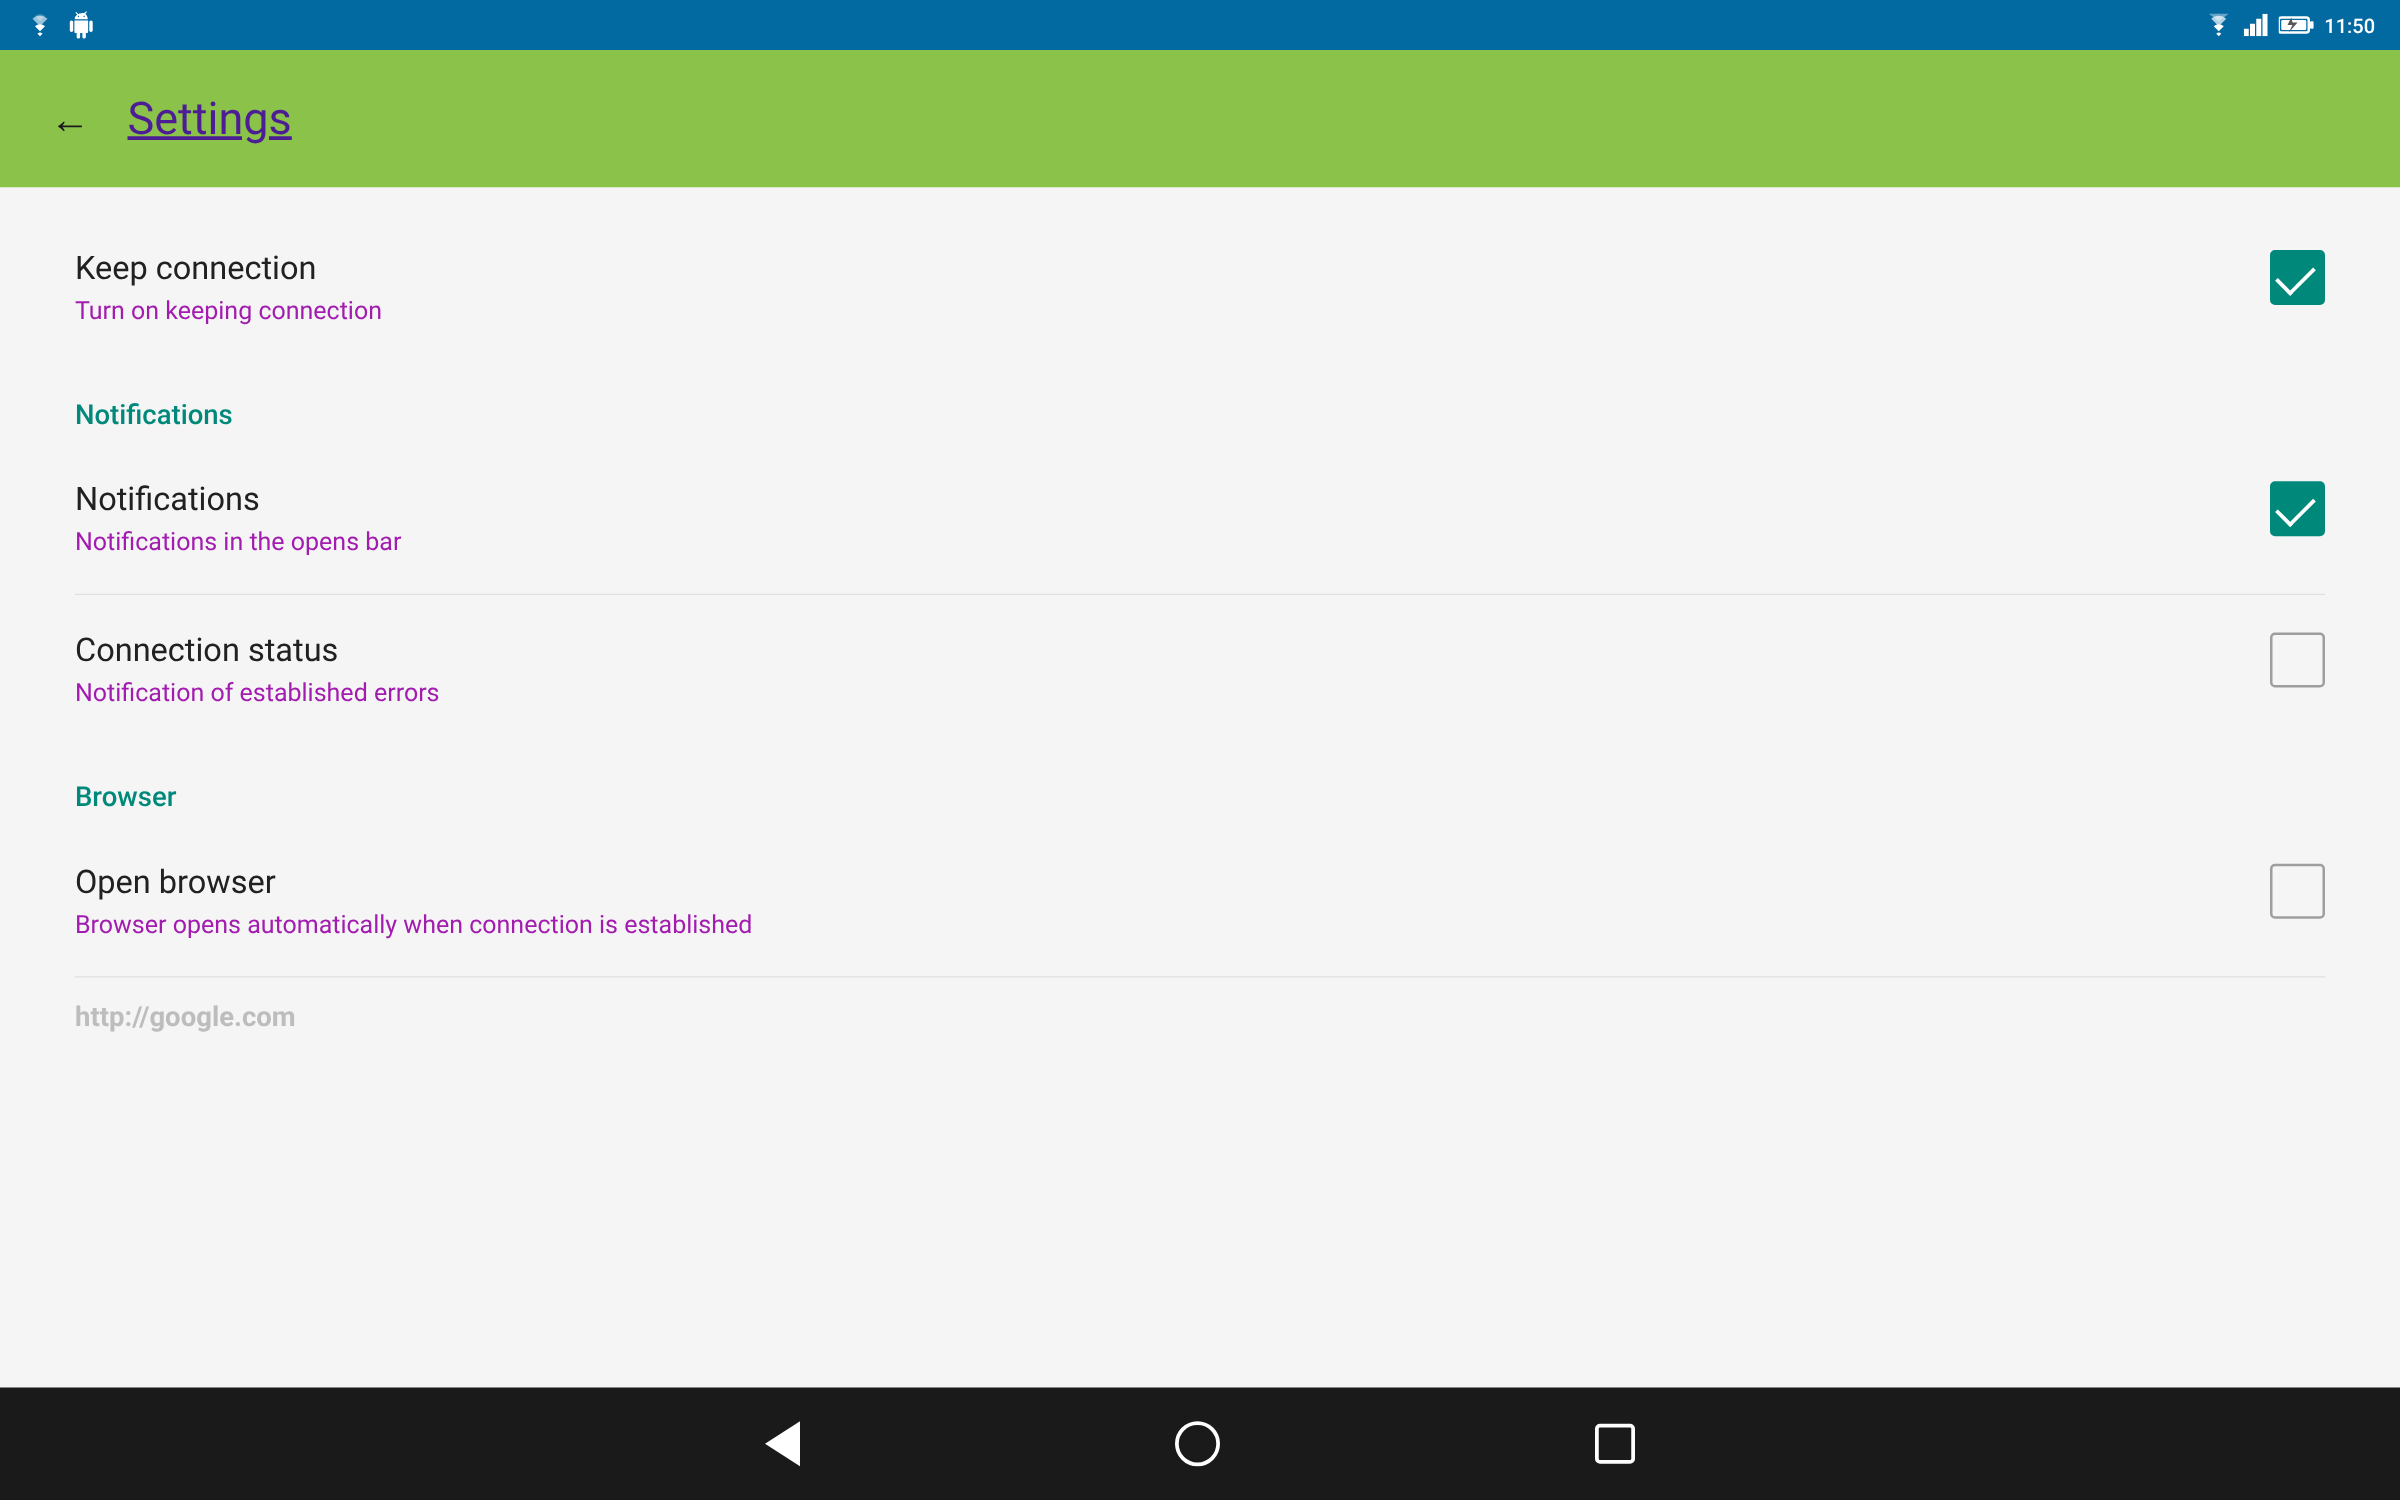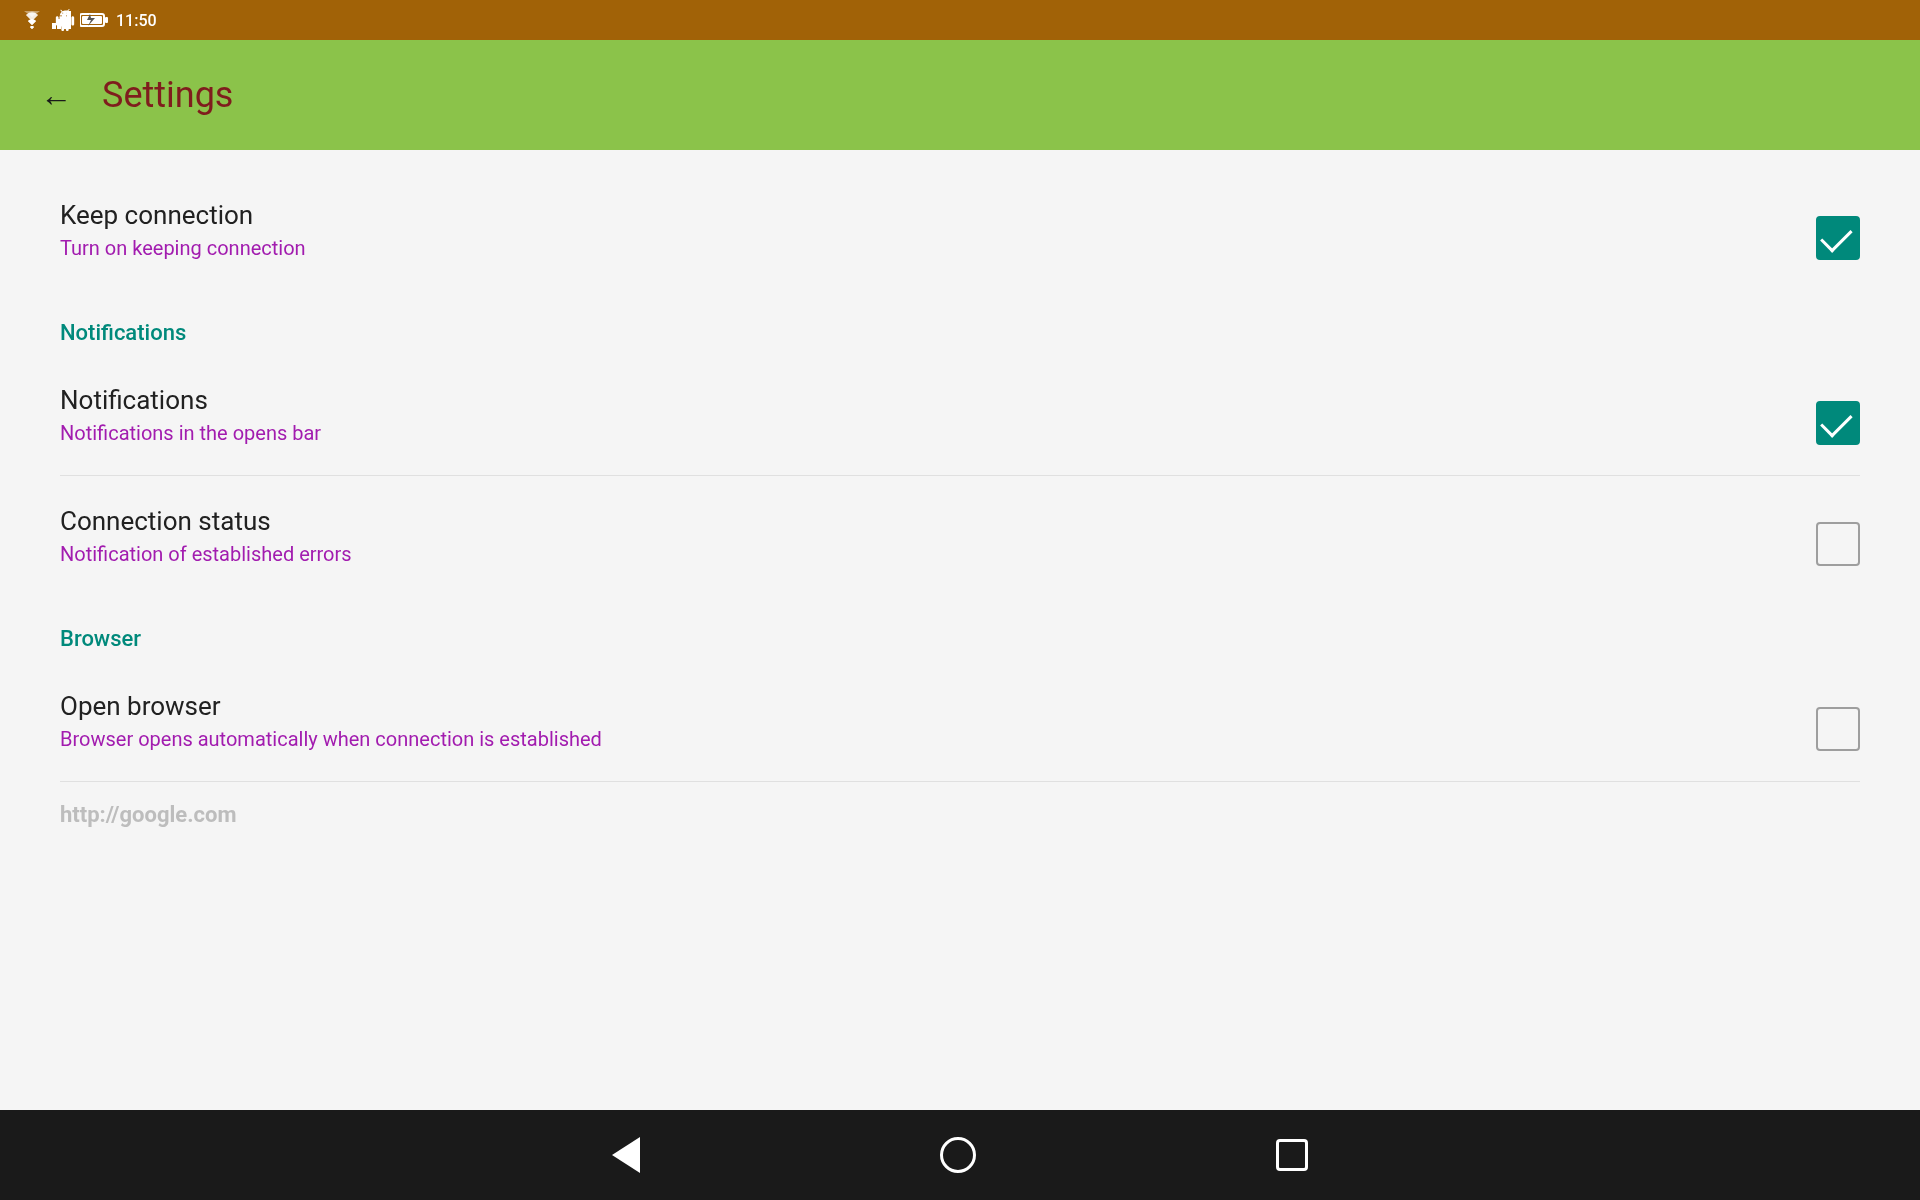--- a/index.html
+++ b/index.html
@@ -10,23 +10,24 @@
       font-family: 'Roboto', Arial, sans-serif;
       background: #f5f5f5;
       overflow: hidden;
       display: flex;
       flex-direction: column;
     }
 
     
     .status-bar {
       height: 40px;
-      background: #a16207;
-      display: flex;
-      align-items: center;
+      background: #0369a1;
+      display: flex;
+      align-items: center;
+      justify-content: flex-end;
       padding: 0 20px;
       gap: 10px;
       flex-shrink: 0;
     }
 
     .status-icons {
       display: flex;
       align-items: center;
       gap: 8px;
     }
@@ -62,37 +63,38 @@
     }
 
     .back-arrow {
       color: #1a1a1a;
       font-size: 32px;
       cursor: pointer;
       font-weight: 300;
     }
 
     .app-title {
-      color: #7f1d1d;
+      color: #4c1d95;
       font-size: 36px;
       font-weight: 400;
+      text-decoration: underline;
     }
 
     
     .content {
       flex: 1;
       background: #f5f5f5;
       overflow-y: auto;
       padding: 20px 0;
     }
 
     
     .settings-item {
       display: flex;
-      align-items: flex-end;
+      align-items: flex-start;
       justify-content: space-between;
       padding: 30px 60px;
       background: #f5f5f5;
     }
 
     .settings-item-text {
       display: flex;
       flex-direction: column;
       gap: 6px;
     }

